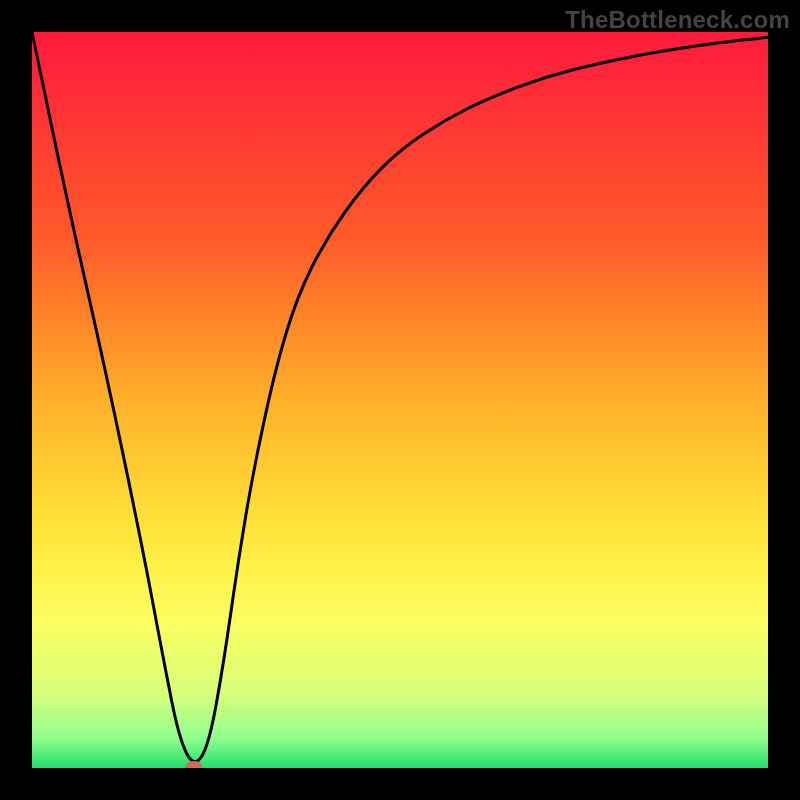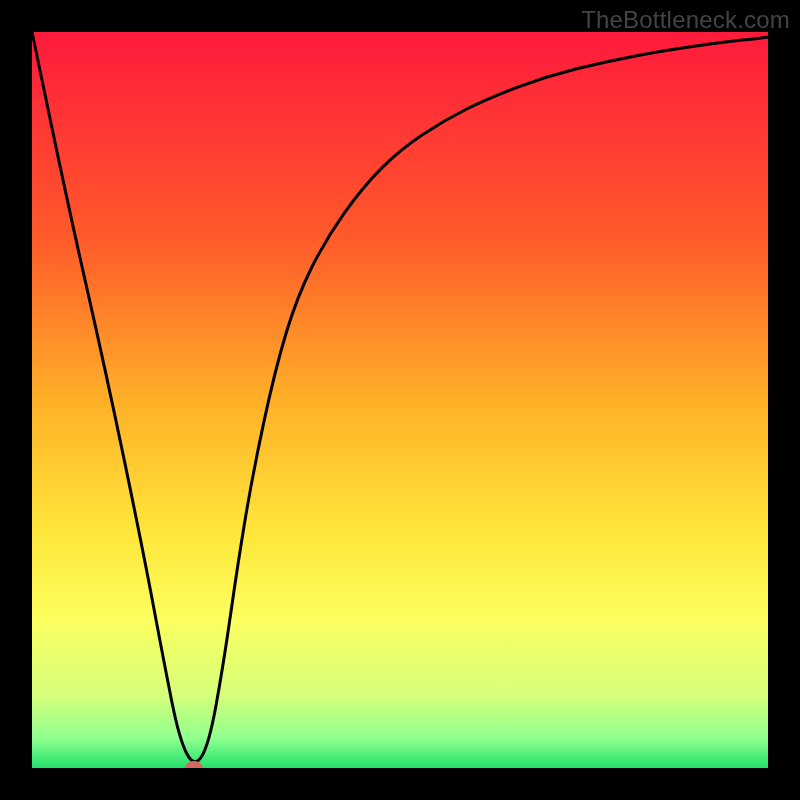--- a/index.html
+++ b/index.html
@@ -24,21 +24,21 @@
     width: 736px;
     height: 736px;
     overflow: hidden;
   }
   .watermark {
     position: absolute;
     top: 6px;
     right: 10px;
     color: #444;
     font-size: 24px;
-    font-weight: 400;
+    font-weight: 700;
     letter-spacing: 0.2px;
     user-select: none;
   }
   svg { display: block; }
 </style>
 </head>
 <body>
 
 <div class="frame">
   <div class="plot-area">

